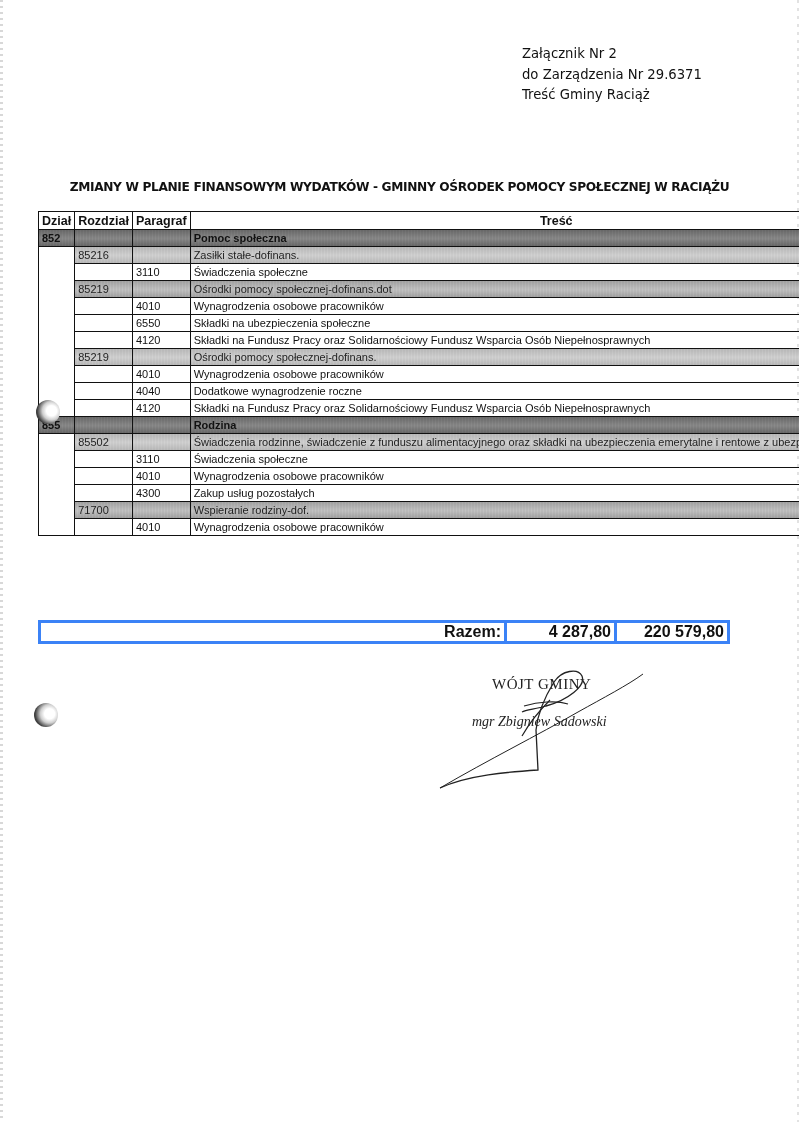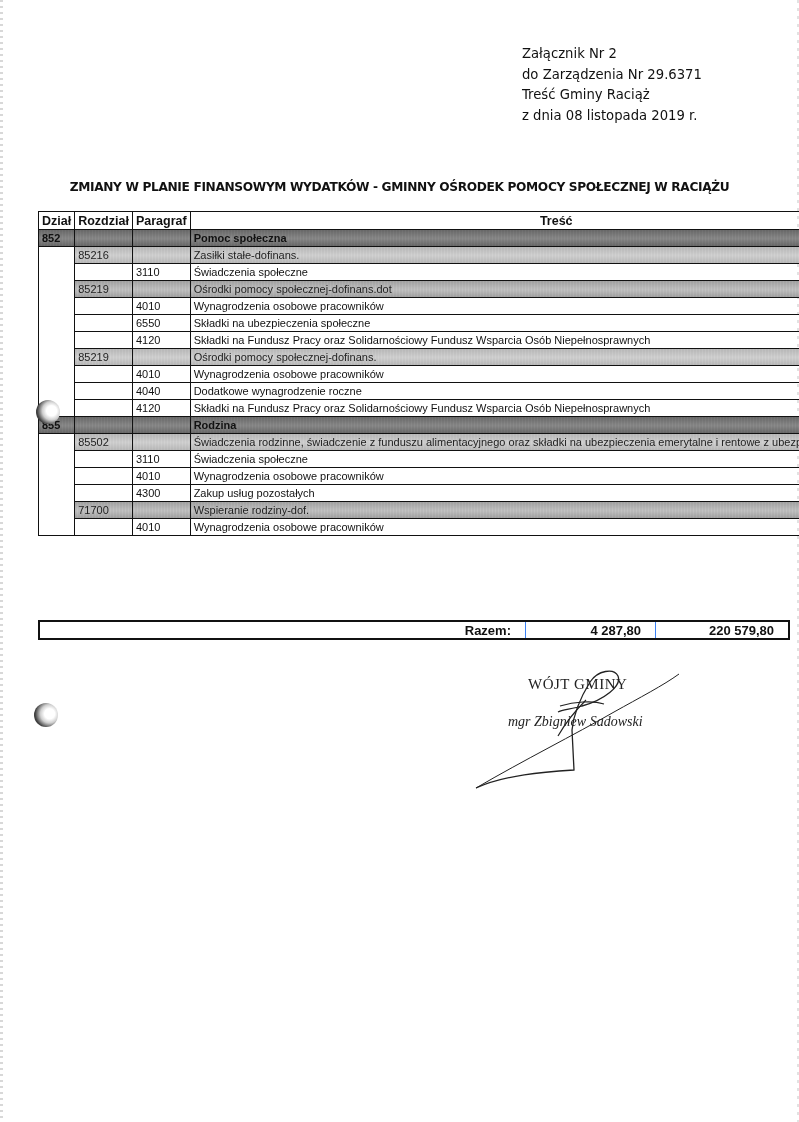--- a/index.html
+++ b/index.html
@@ -33,45 +33,44 @@
       repeating-linear-gradient(90deg, rgba(0,0,0,0.10) 0 1px, transparent 1px 3px),
       linear-gradient(180deg,#6e6e6e,#8c8c8c 50%,#6a6a6a); color:#111; font-weight:bold; }
   .shade-mid { background:
       repeating-linear-gradient(90deg, rgba(0,0,0,0.08) 0 1px, transparent 1px 3px),
       linear-gradient(180deg,#a8a8a8,#c4c4c4 50%,#a3a3a3); color:#222; }
   .shade-light { background:
       repeating-linear-gradient(90deg, rgba(0,0,0,0.06) 0 1px, transparent 1px 3px),
       linear-gradient(180deg,#bdbdbd,#d2d2d2 50%,#bababa); color:#222; }
 
   table.total { position:absolute; left:38px; top:620px; border-collapse:collapse; table-layout:fixed; }
-  table.total td { border:1px solid #3b82f6; height:16px; font-size:13px; font-weight:bold; padding:0 14px; }
+  table.total td { border:3px solid #3b82f6; height:16px; font-size:16px; font-weight:bold; padding:0 3px; }
   table.total td.lbl { width:457px; text-align:right; }
   table.total td.v1 { width:101px; text-align:right; }
   table.total td.v2 { width:104px; text-align:right; }
   table.total { border:2px solid #111; }
 
   .hole { position:absolute; width:24px; height:24px; border-radius:50%;
     background:radial-gradient(circle at 65% 45%, #ffffff 0 25%, #cfcfcf 45%, #444 70%, #111 100%); }
 
-  .sig-wrap { position:absolute; left:464px; top:660px; width:260px; height:150px; }
+  .sig-wrap { position:absolute; left:428px; top:660px; width:260px; height:150px; }
   .sig-title { position:absolute; left:64px; top:16px; font-family:"Liberation Serif", serif; font-size:15px; letter-spacing:0.5px; color:#222; }
   .sig-name { position:absolute; left:44px; top:54px; font-family:"Liberation Serif", serif; font-style:italic; font-size:14px; color:#222; white-space:nowrap; }
   .sig-svg { position:absolute; left:0; top:0; }
 </style>
 </head>
 <body>
 
 <div class="edge-noise"></div>
 <div class="edge-noise-r"></div>
 
 <div class="attach">
   <div>Załącznik Nr 2</div>
   <div>do Zarządzenia Nr 29.6371</div>
   <div>Treść Gminy Raciąż</div>
-  <div>z dnia 08 listopada 2019 r.</div>
 </div>
 
 <div class="title">ZMIANY W PLANIE FINANSOWYM WYDATKÓW - GMINNY OŚRODEK POMOCY SPOŁECZNEJ W RACIĄŻU</div>
 
 <table class="main">
   <colgroup>
     <col class="c-dzial">
       <col class="c-rozdz">
       <col class="c-par">
       <col class="c-tresc">

